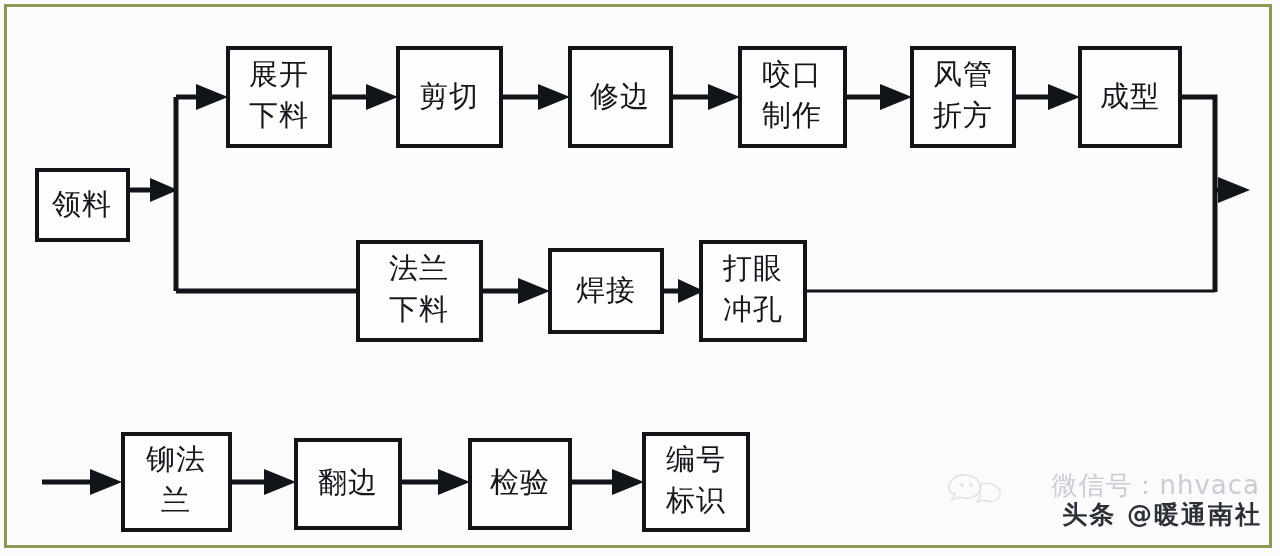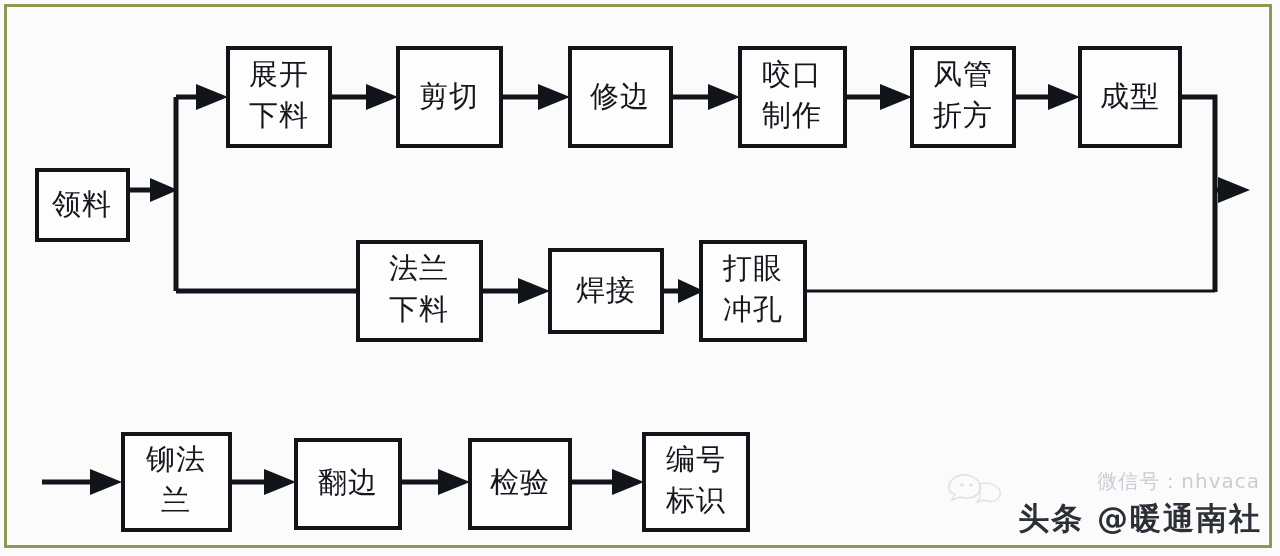--- a/index.html
+++ b/index.html
@@ -79,31 +79,31 @@
     width: 330px;
     height: 86px;
     pointer-events: none;
     user-select: none;
   }
   .wm-line1 {
     position: absolute;
     right: 6px;
     top: 6px;
     font-family: "DejaVu Sans", "Liberation Sans", sans-serif;
-    font-size: 20px;
+    font-size: 26px;
     color: #c9ccd4;
     white-space: nowrap;
     letter-spacing: 1px;
   }
   .wm-line2 {
     position: absolute;
     right: 4px;
     top: 36px;
     font-family: "DejaVu Sans", "Liberation Sans", sans-serif;
-    font-size: 31px;
+    font-size: 25px;
     font-weight: bold;
     color: #2b2f36;
     white-space: nowrap;
     letter-spacing: 2px;
   }
   .wm-mark {
     position: absolute;
     left: 8px;
     top: 4px;
     width: 62px;

